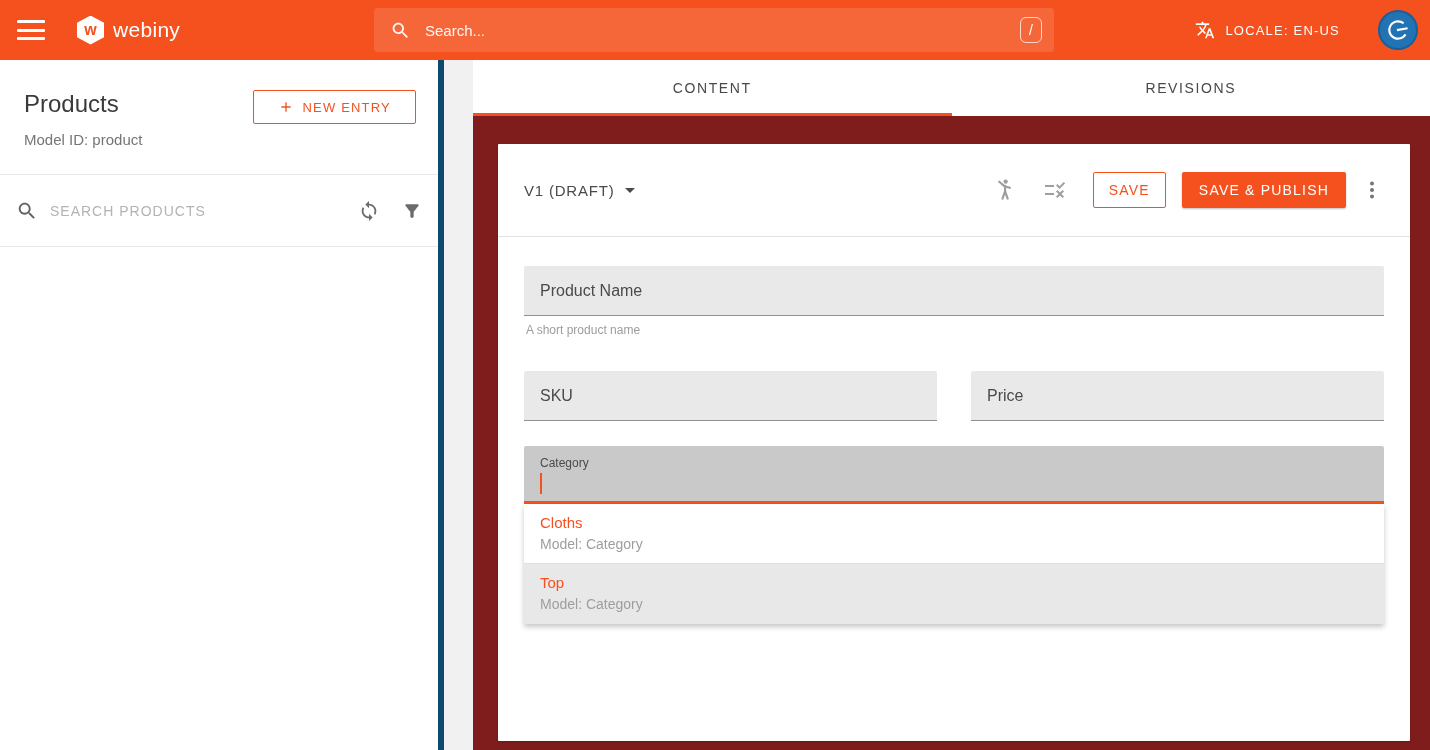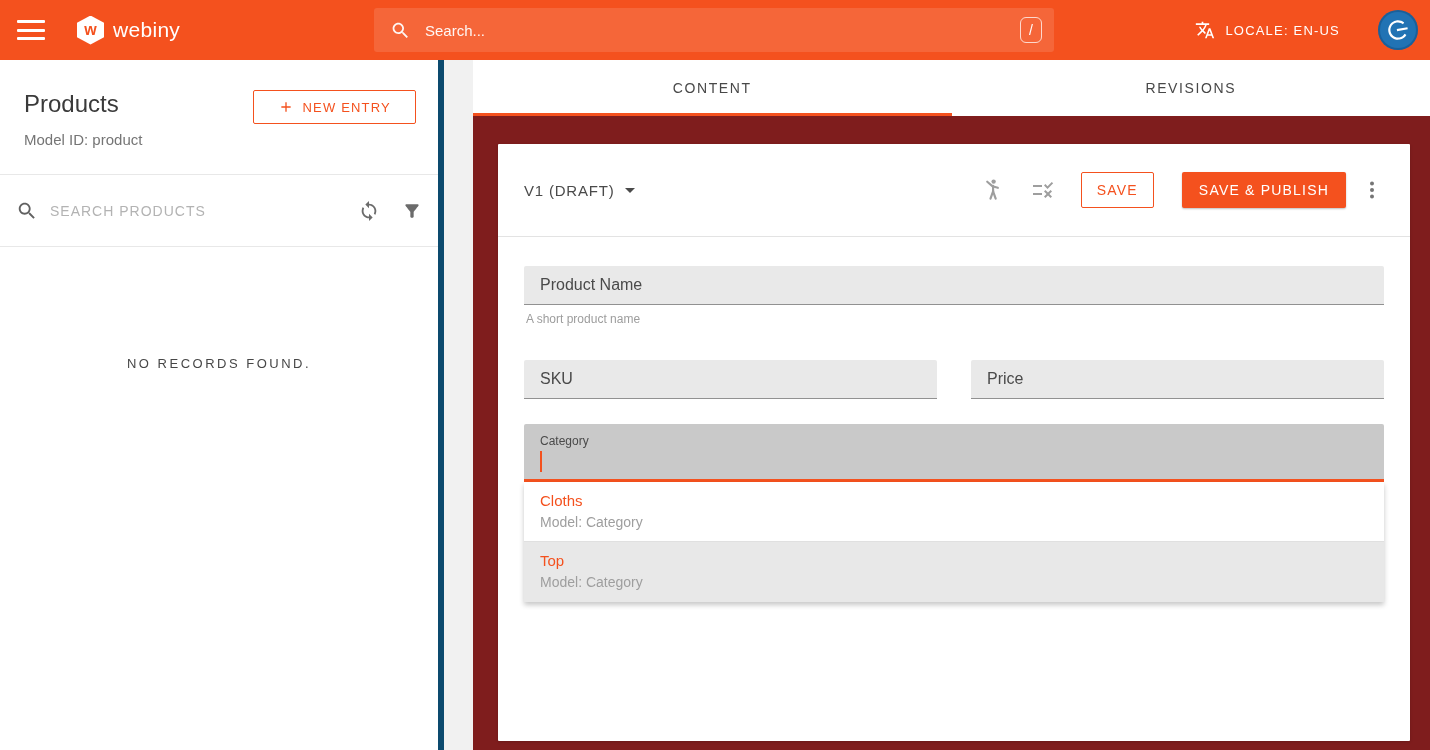--- a/index.html
+++ b/index.html
@@ -99,30 +99,30 @@
   .version-label { font-size: 15px; letter-spacing: .8px; color: #4a4a4a; }
   .caret-down { width: 0; height: 0; border-left: 5px solid transparent; border-right: 5px solid transparent; border-top: 5px solid #4a4a4a; }
   .header-actions { margin-left: auto; display: flex; align-items: center; }
   .icon-btn { color: #9e9e9e; background: none; border: none; cursor: pointer; padding: 0; margin-left: 26px; }
   .save-btn {
     margin-left: 26px; height: 36px; padding: 0 15px; background: #fff;
     border: 1px solid #f4511e; border-radius: 2px; color: #f4511e;
     font-size: 14px; letter-spacing: 1.2px; font-weight: 500; cursor: pointer; font-family: inherit;
   }
   .publish-btn {
-    margin-left: 28px; height: 36px; padding: 0 17px; background: #f4511e;
+    margin-left: 16px; height: 36px; padding: 0 17px; background: #f4511e;
     border: none; border-radius: 2px; color: #fff;
     font-size: 14px; letter-spacing: 1.2px; font-weight: 500; cursor: pointer; font-family: inherit;
     box-shadow: 0 1px 2px rgba(0,0,0,0.25);
   }
   .kebab-btn { color: #757575; margin-left: 14px; }
 
   .card-body { padding: 29px 26px 0; position: relative; }
   .field {
-    height: 39px; background: #e9e9e9; border-bottom: 1px solid #919191;
+    height: 50px; background: #e9e9e9; border-bottom: 1px solid #919191;
     border-radius: 2px 2px 0 0; display: flex; align-items: center; padding: 0 16px; cursor: text;
   }
   .field-label { font-size: 16px; color: #4a4a4a; }
   .helper-text { margin: 7px 0 0 2px; font-size: 12px; color: #9d9d9d; }
   .field-row { display: flex; gap: 34px; margin-top: 34px; }
   .field-row .field { flex: 1; }
 
   .category-field {
     margin-top: 25px; height: 58px; background: #c9c9c9;
     border-bottom: 3px solid #f4511e; border-radius: 2px 2px 0 0;
@@ -197,21 +197,20 @@
         <svg class="icon-svg" width="22" height="22" viewBox="0 0 24 24" fill="currentColor">
             <path d="M12 4V1L8 5l4 4V6c3.31 0 6 2.69 6 6 0 1.01-.25 1.97-.7 2.8l1.46 1.46C19.54 15.03 20 13.57 20 12c0-4.42-3.58-8-8-8zm0 14c-3.31 0-6-2.69-6-6 0-1.01.25-1.97.7-2.8L5.24 7.74C4.46 8.97 4 10.43 4 12c0 4.42 3.58 8 8 8v3l4-4-4-4v3z"></path>
           </svg>
       </button>
       <button class="tool">
         <svg class="icon-svg" width="20" height="20" viewBox="0 0 24 24" fill="currentColor">
             <path d="M4.25 5.61C6.27 8.2 10 13 10 13v6c0 .55.45 1 1 1h2c.55 0 1-.45 1-1v-6s3.73-4.8 5.75-7.39c.51-.66.04-1.61-.79-1.61H5.04c-.83 0-1.3.95-.79 1.61z"></path>
           </svg>
       </button>
     </div>
-    <div class="empty-msg">NO RECORDS FOUND.</div>
   </aside>
 
   <main class="main">
     <nav class="tabbar">
       <button class="tab active">CONTENT</button>
       <button class="tab">REVISIONS</button>
     </nav>
 
     <section class="card">
       <div class="card-header">

